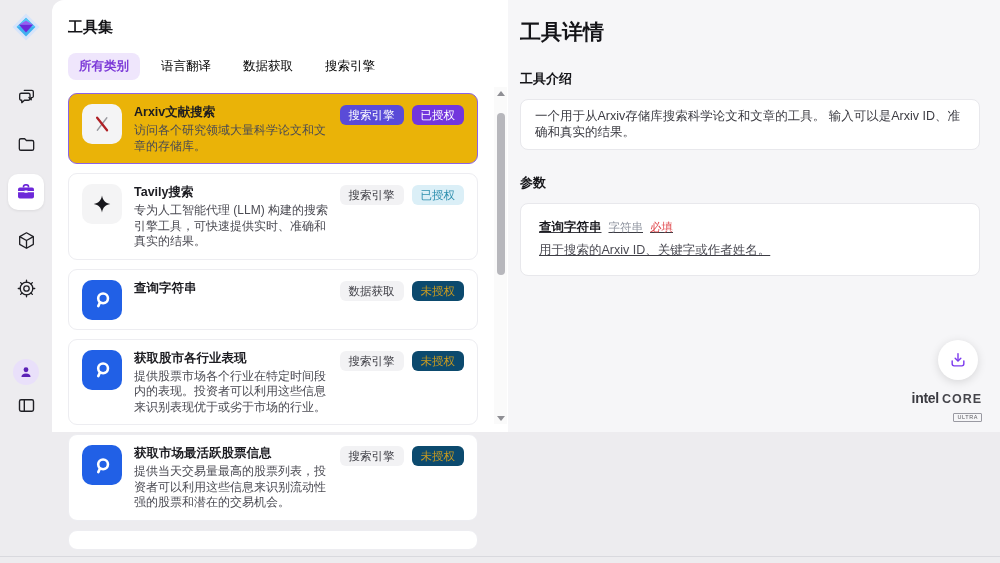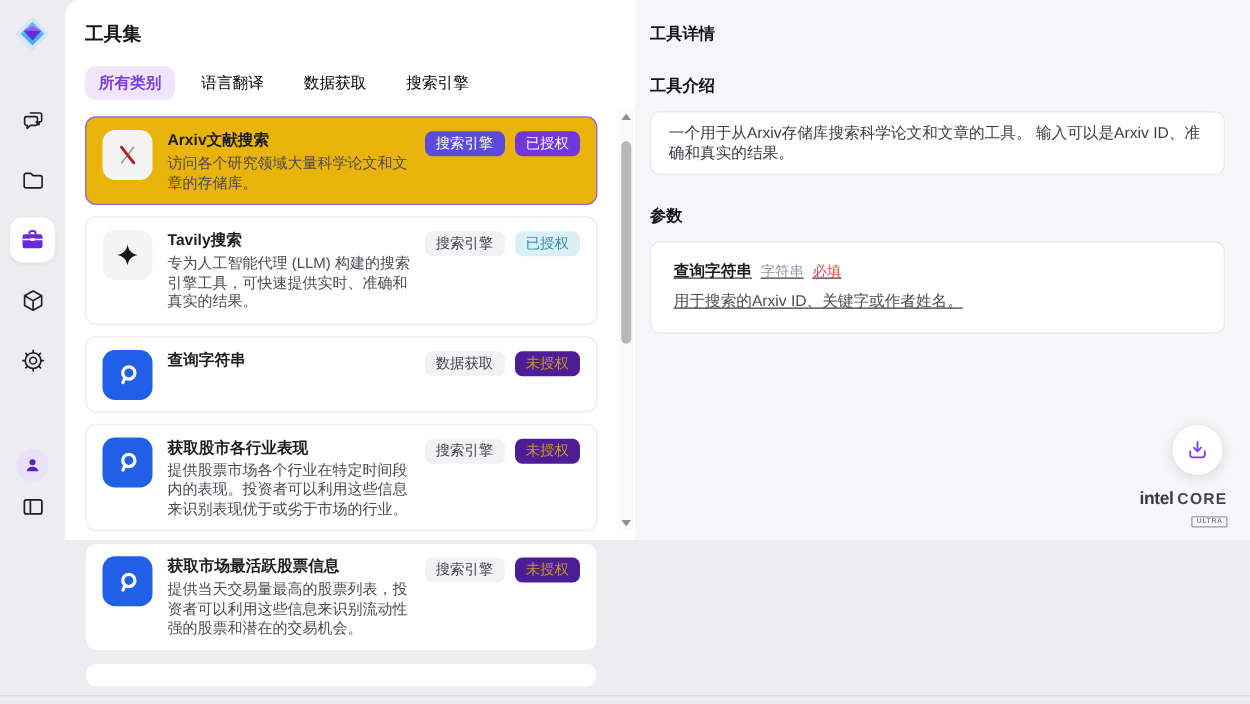--- a/index.html
+++ b/index.html
@@ -29,33 +29,33 @@
   .card-icon--q-blue { background:#2160e6; }
   .card-mid { flex:1; min-width:0; }
   .card-title { font-size:12.5px; font-weight:bold; color:#1c1c21; line-height:18px; margin-bottom:2px; }
   .card-desc { font-size:12px; color:#4b4b53; line-height:15.5px; }
   .card-badges { display:flex; gap:8px; margin-left:10px; flex-shrink:0; margin-top:2px; }
   .badge { font-size:11.5px; padding:3px 9px; border-radius:6px; white-space:nowrap; line-height:14px; }
   .badge--solid-indigo { background:#5a4bd8; color:#ffffff; }
   .badge--solid-purple { background:#7236dd; color:#ffffff; }
   .badge--gray { background:#f2f2f4; color:#3f3f46; }
   .badge--cyan { background:#dbeff7; color:#2e8fae; }
-  .badge--amber { background:#4c1d95; color:#c99a20;text-align:right; }
+  .badge--amber { background:#0c4a6e; color:#c99a20;text-align:right; }
 
   
   .scrollbar { position:absolute; top:87px; bottom:8px; right:1px; width:13px; background:#fafafa; }
   .sb-btn { position:absolute; left:0; width:13px; height:12px; display:flex; align-items:center; justify-content:center; cursor:pointer; }
   .sb-btn.up { top:0; } .sb-btn.down { bottom:0; }
   .tri-up { width:0; height:0; border-left:4px solid transparent; border-right:4px solid transparent; border-bottom:5px solid #8f8f94; }
   .tri-down { width:0; height:0; border-left:4px solid transparent; border-right:4px solid transparent; border-top:5px solid #8f8f94; }
   .sb-thumb { position:absolute; top:26px; left:2.5px; width:8px; height:162px; border-radius:4px; background:#b7b7bc; cursor:grab; }
 
   
   .detail-panel { flex:1; height:100%; background:#f6f6f8; padding:18px 20px 0 12px; position:relative; }
-  .detail-title { font-size:13px; font-weight:bold; color:#141418; }
+  .detail-title { font-size:21px; font-weight:bold; color:#141418; }
   .section-heading { font-size:13px; font-weight:bold; color:#141418; margin-top:24px; }
   .white-box { background:#ffffff; border:1px solid #e8e8ec; border-radius:8px; margin-top:11px; padding:9px 14px; font-size:12.5px; color:#3c3c43; line-height:15.5px; }
   .param { padding:4px 2px; }
   .param-head { display:flex; align-items:baseline; gap:7px; }
   .param-name { font-size:12.5px; font-weight:bold; color:#1c1c21; }
   .param-type { font-size:11.5px; color:#9095a0; }
   .param-required { font-size:11.5px; color:#e0474c; }
   .param-desc { margin-top:7px; font-size:12.5px; color:#4b4b53; }
   .param-box { padding:12px 16px 13px 16px;text-decoration:underline; }
 

